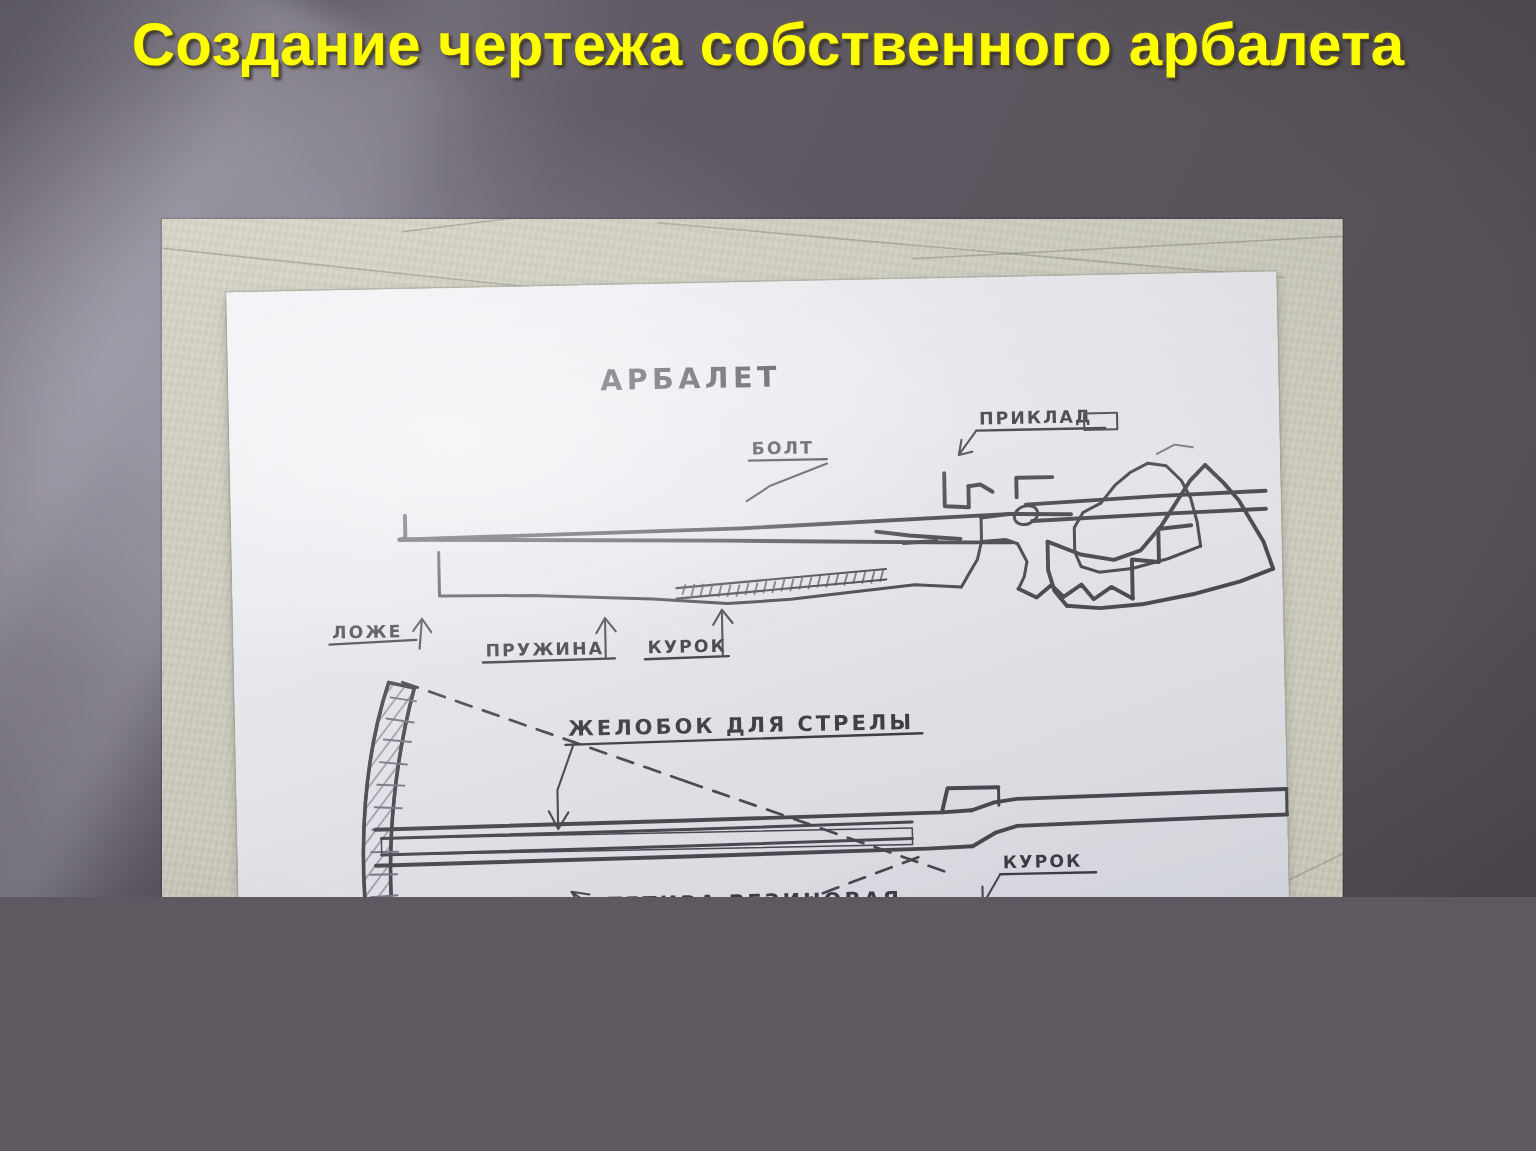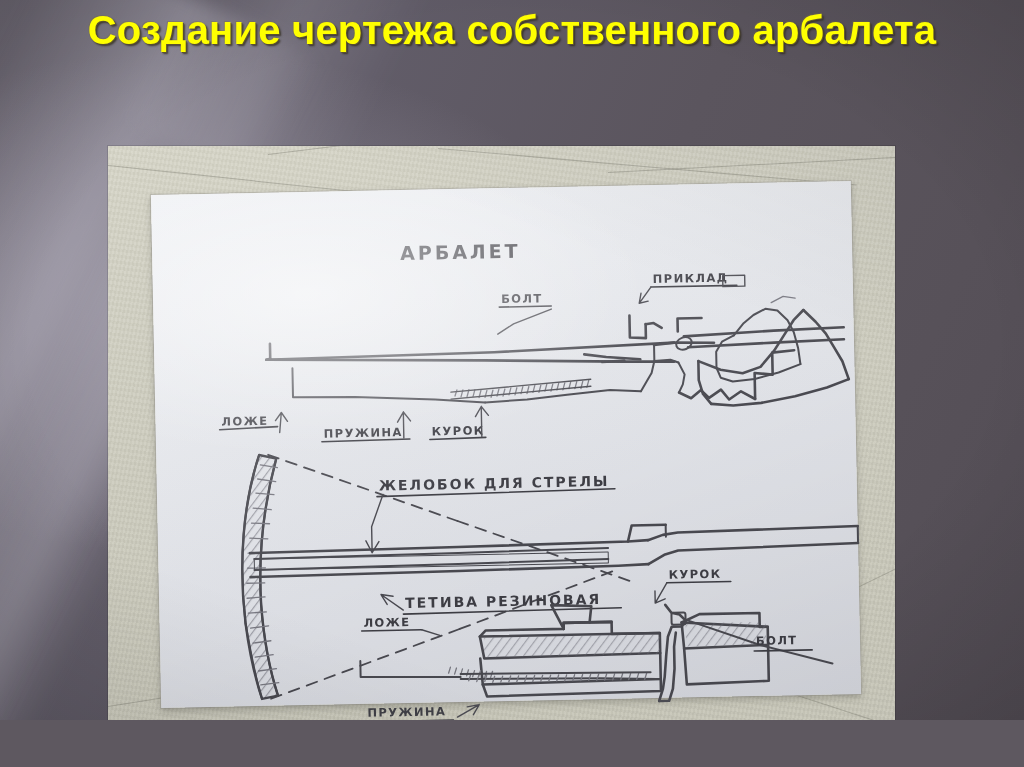--- a/index.html
+++ b/index.html
@@ -10,21 +10,21 @@
   body {
     width: 1024px;
     height: 767px;
     overflow: hidden;
     font-family: "Liberation Sans", sans-serif;
   }
 
   #slide {
     position: relative;
     width: 1024px;
-    height: 720px;
+    height: 598px;
     overflow: hidden;
     background: #5d5760;
   }
 
   
   .bg-base {
     position: absolute;
     inset: 0;
     background:
       radial-gradient(ellipse 60% 50% at 18% 42%, rgba(175,170,185,0.55), rgba(175,170,185,0) 70%),

